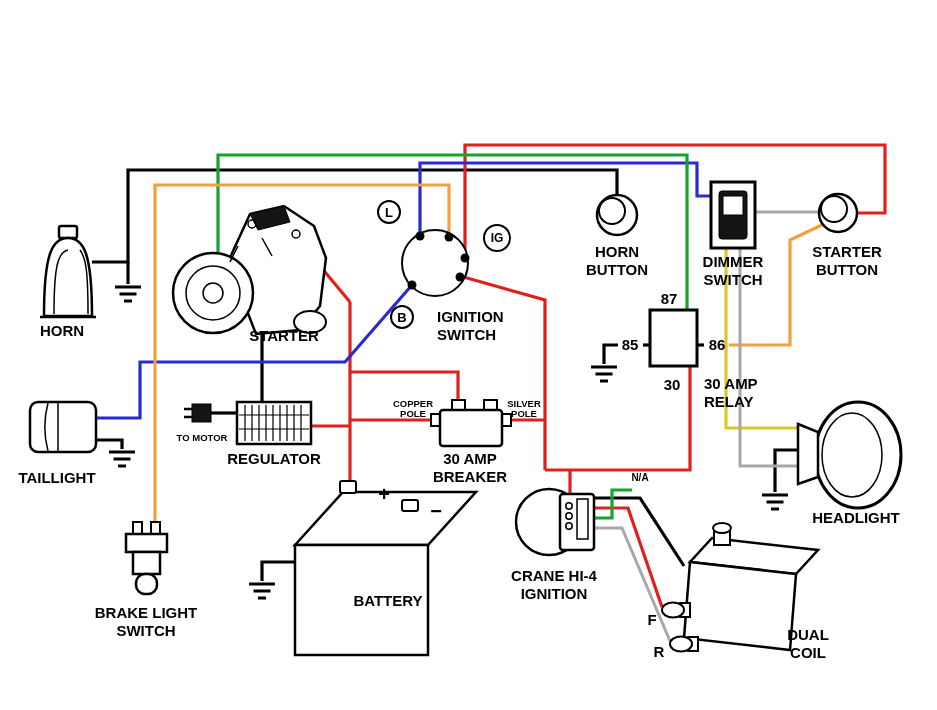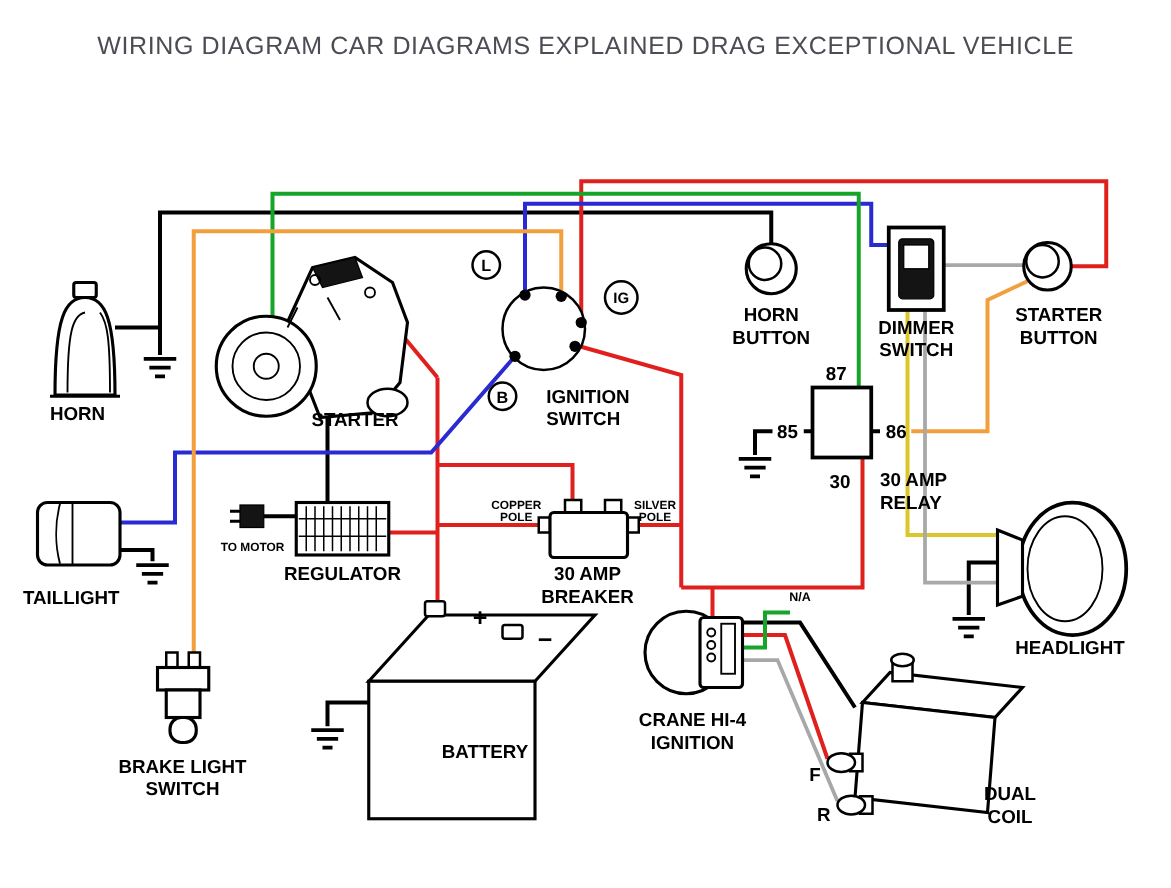--- a/index.html
+++ b/index.html
@@ -31,21 +31,20 @@
   .lbl-pin{font-size:15px;font-weight:bold;text-anchor:middle;}
   .lbl-letter{font-size:13px;font-weight:bold;text-anchor:middle;}
   .lbl-ig{font-size:12px;font-weight:bold;text-anchor:middle;}
   .lbl-big{font-size:20px;font-weight:bold;text-anchor:middle;}
   .lbl-na{font-size:10px;font-weight:bold;text-anchor:middle;}
 </style>
 </head>
 <body>
 
 <div class="stage">
-  <div class="title">WIRING DIAGRAM CAR DIAGRAMS EXPLAINED DRAG EXCEPTIONAL VEHICLE</div>
 
   <svg class="diagram" viewBox="0 0 937 710">
     <defs>
       <g id="gnd">
           <path class="gndp" d="M-13,0H13M-8.5,7H8.5M-4,14H4"></path>
         </g>
     </defs>
 
     <g>
 

